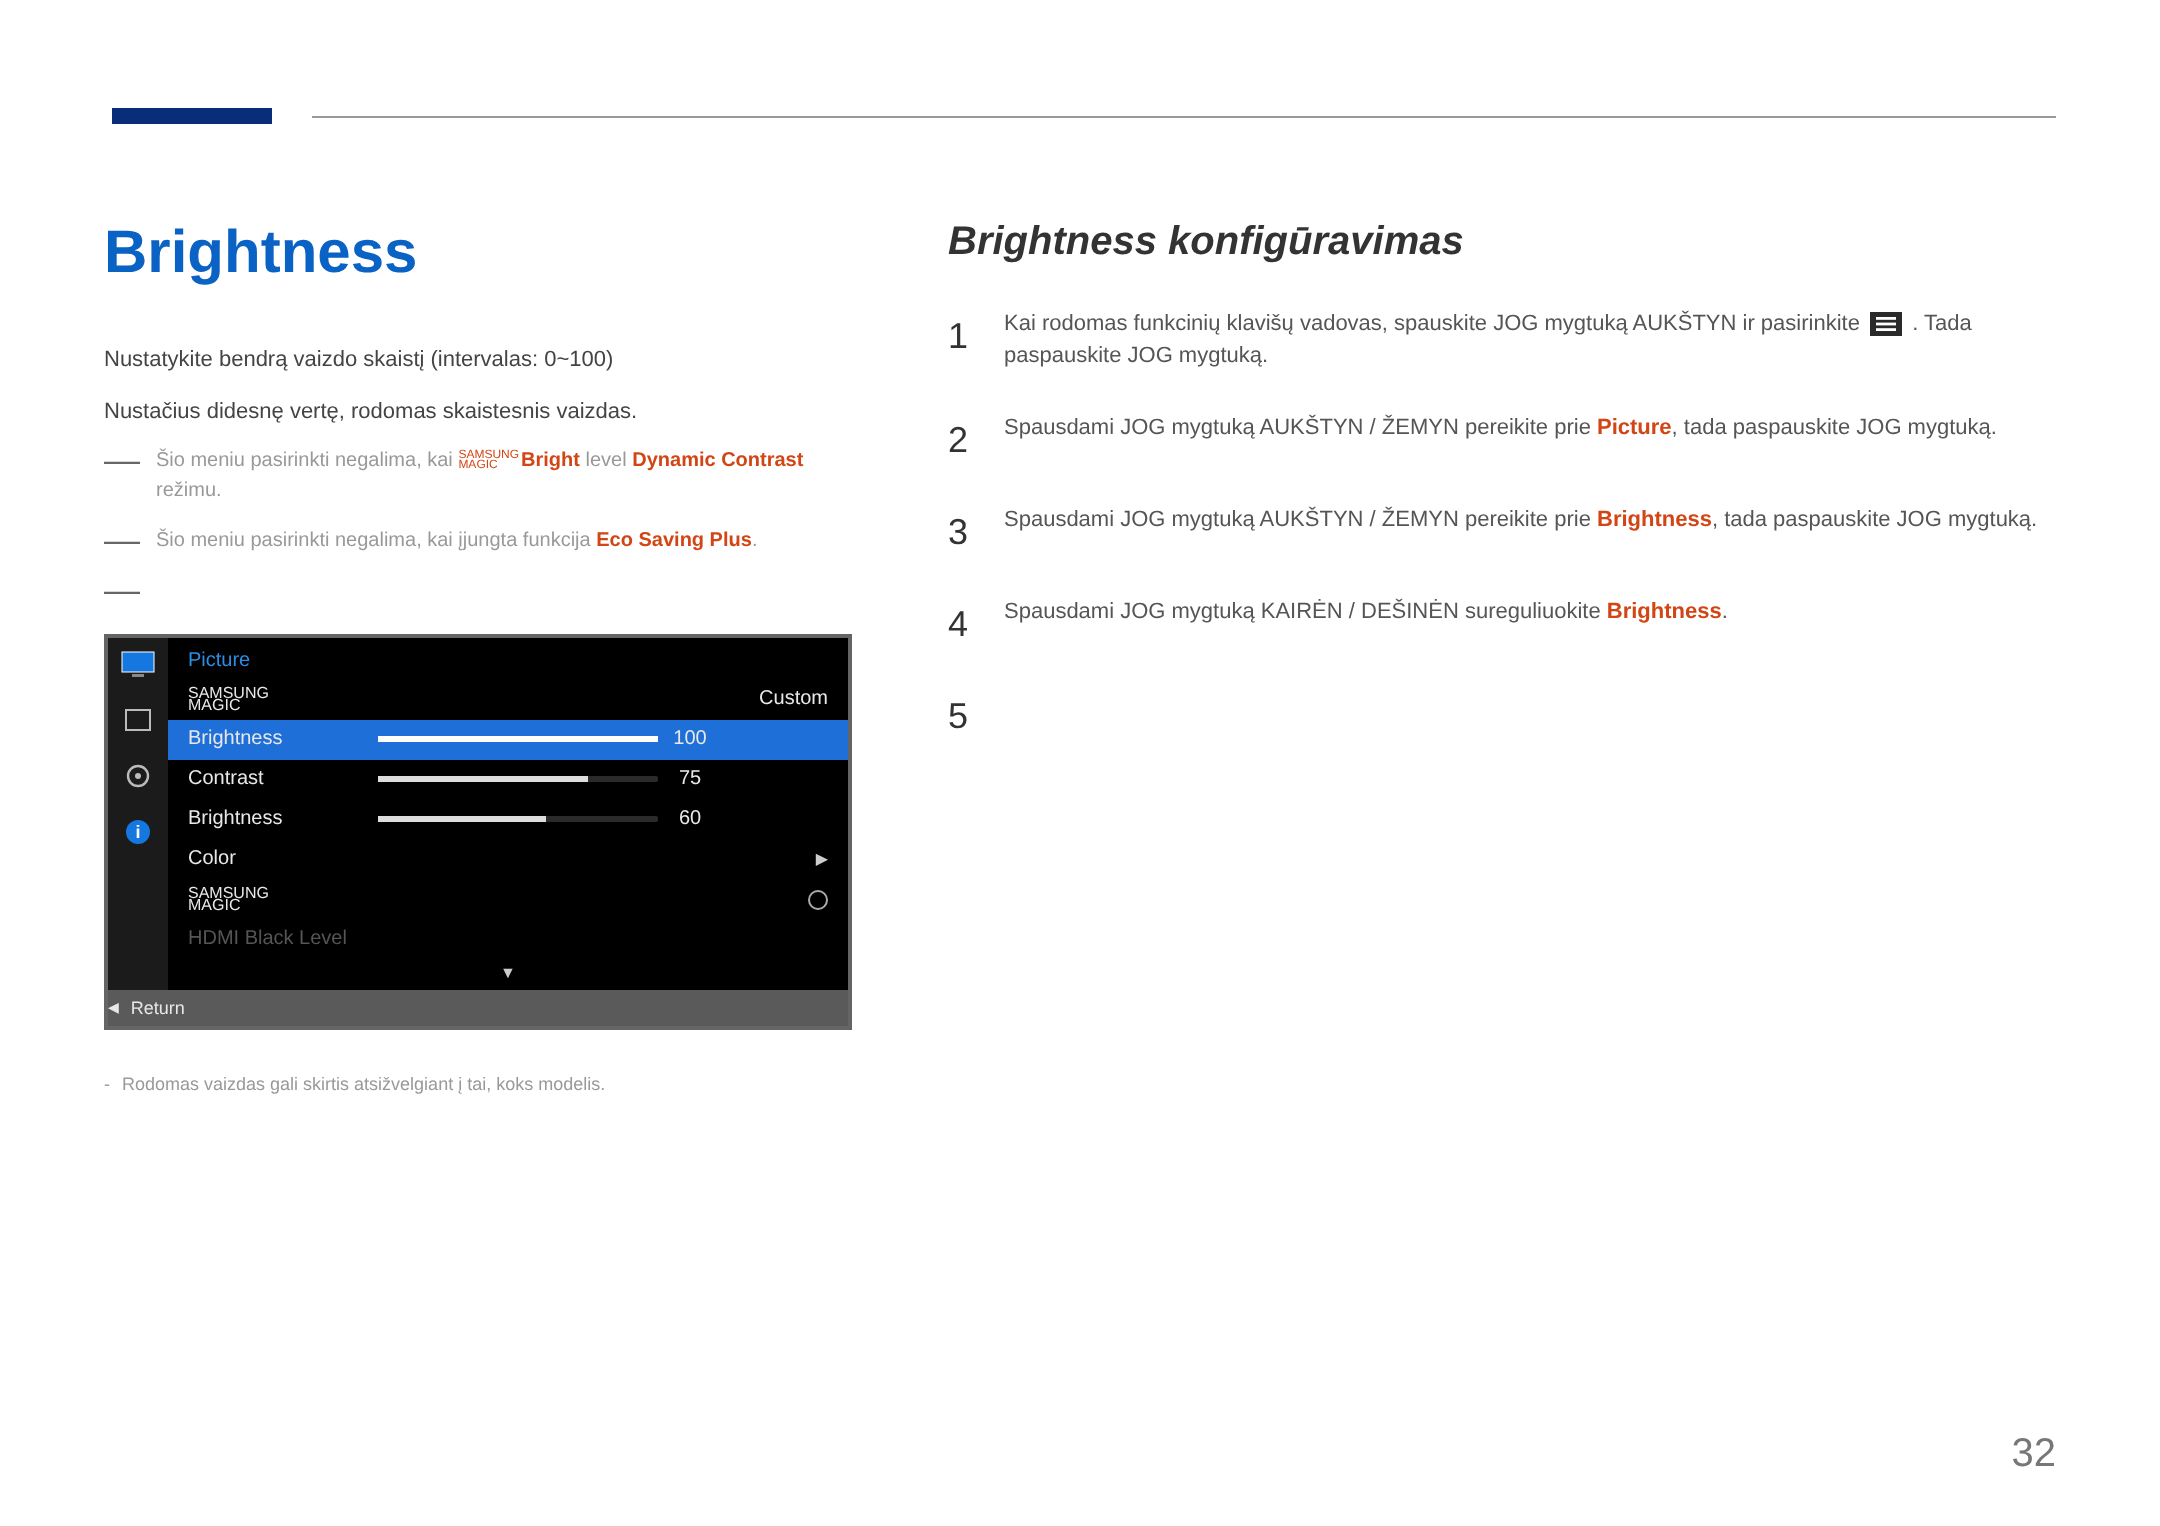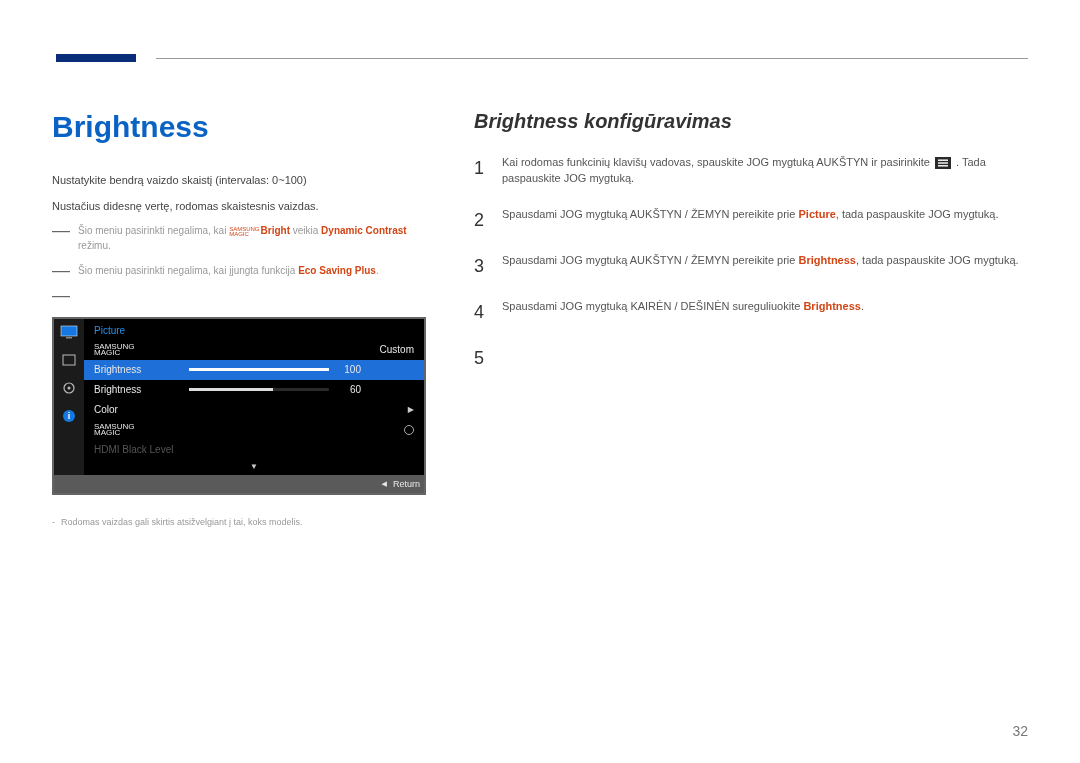--- a/index.html
+++ b/index.html
@@ -108,42 +108,41 @@
     font-size: 10px;
     color: #e8e8e8;
     height: 20px;
   }
   .osd-row .lbl { width: 95px; display:flex; align-items:center; gap:5px;}
   .osd-row .bar {
     width: 140px; height: 3px; background: #2a2a2a; border-radius: 1px;
     position: relative;
   }
   .osd-row .bar .fill { position:absolute; left:0; top:0; height:100%; background:#ddd; }
-  .osd-row .val { width: 32px; text-align: right; font-size: 10px; color:#e8e8e8; }
+  .osd-row .val { width: 32px; text-align: center; font-size: 10px; color:#e8e8e8; }
   .osd-row.active { background:#1e6fd8; }
   .osd-row.active .bar { background:#0c3e86; }
   .osd-row.active .bar .fill { background:#fff; }
   .osd-row.disabled { color:#555; }
   .osd-row .rcap { margin-left:auto; font-size:10px; color:#e8e8e8; }
   .osd-row .arrow { margin-left:auto; font-size:8px; color:#ccc; }
   .osd-row .circle { margin-left:auto; width:10px; height:10px; border:1px solid #aaa; border-radius:50%; }
   .osd-down { text-align:center; font-size:8px; color:#ccc; padding:2px 0 4px 0;}
   .osd-right {
     width: 90px;
     background: #232323;
     color: #d5d5d5;
     font-size: 9px;
     line-height: 1.3;
     padding: 8px 4px 8px 6px;
   }
   .osd-footer {
     height: 18px;
     background: #5a5a5a;
     display: flex;
-    justify-content: flex-end;
     align-items: center;
     gap: 6px;
     padding-right: 4px;
     color: #e8e8e8;
     font-size: 9px;
   }
   .footnote { font-size: 9px; color: #999; margin-top: 22px; display:flex; gap:6px;}
   .steps .step {
     display: flex;
     gap: 14px;
@@ -161,21 +160,21 @@
   }
   .menu-icon-inline {
     display: inline-flex;
     vertical-align: middle;
     margin: 0 2px;
   }
   .page-num {
     position: absolute;
     right: 52px;
     bottom: 24px;
-    font-size: 14px;
+    font-size: 20px;
     color: #777;
   }
   .mini-icon { font-size:8px; line-height:0.7; display:inline-block; color:#e8e8e8;}
   .mini-icon span{display:block;}
 </style>
 </head>
 <body>
 
 <div class="page">
   <div class="topbar">
@@ -187,21 +186,21 @@
 
     <div class="left">
       <h1 class="title">Brightness</h1>
       <p class="p-body">Nustatykite bendrą vaizdo skaistį (intervalas: 0~100)</p>
       <p class="p-body">Nustačius didesnę vertę, rodomas skaistesnis vaizdas.</p>
 
       <div class="dash-list">
         <div class="dash-item">
           <div class="dash">―</div>
           <div>
-            <span>Šio meniu pasirinkti negalima, kai </span><span class="small-stack"><span>SAMSUNG</span><span>MAGIC</span></span><span class="accent-red">Bright</span><span> veikia </span><span class="accent-red">Dynamic Contrast</span><span> režimu.</span>
+            <span>Šio meniu pasirinkti negalima, kai </span><span class="small-stack"><span>SAMSUNG</span><span>MAGIC</span></span><span class="accent-red">Bright</span><span> level </span><span class="accent-red">Dynamic Contrast</span><span> režimu.</span>
           </div>
         </div>
         <div class="dash-item">
           <div class="dash">―</div>
           <div>
             <span>Šio meniu pasirinkti negalima, kai įjungta funkcija </span><span class="accent-red">Eco Saving Plus</span><span>.</span>
           </div>
         </div>
         <div class="dash-item">
           <div class="dash">―</div>
@@ -249,20 +248,27 @@
             </div>
 
             <div class="osd-row active">
               <div class="lbl">Brightness</div>
               <div class="bar">
                   <div class="fill" style="width:100%"></div>
                 </div>
               <div class="val">100</div>
             </div>
 
+            <div class="osd-row">
+              <div class="lbl">Contrast</div>
+              <div class="bar">
+                  <div class="fill" style="width:75%"></div>
+                </div>
+              <div class="val">75</div>
+            </div>
 
             <div class="osd-row">
               <div class="lbl">Brightness</div>
               <div class="bar">
                   <div class="fill" style="width:60%"></div>
                 </div>
               <div class="val">60</div>
             </div>
 
             <div class="osd-row">

